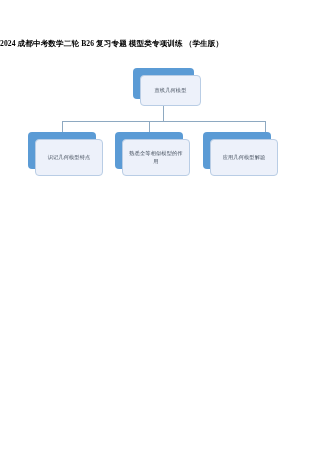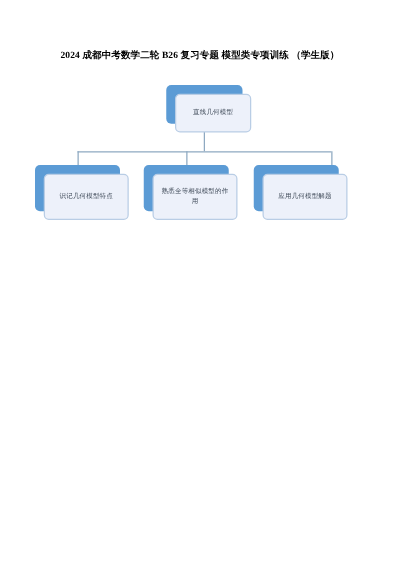--- a/index.html
+++ b/index.html
@@ -14,21 +14,21 @@
     overflow: hidden;
     font-family: "Liberation Serif", "DejaVu Serif", serif;
   }
 
   
   .doc-title {
     position: absolute;
     left: 0;
     top: 38px;
     width: 320px;
-    text-align: center;
+    text-align: left;
     font-family: "Liberation Serif", "DejaVu Serif", serif;
     font-weight: bold;
     font-size: 7.6px;
     line-height: 11px;
     color: #000000;
     letter-spacing: 0.1px;
     white-space: nowrap;
   }
 
   

